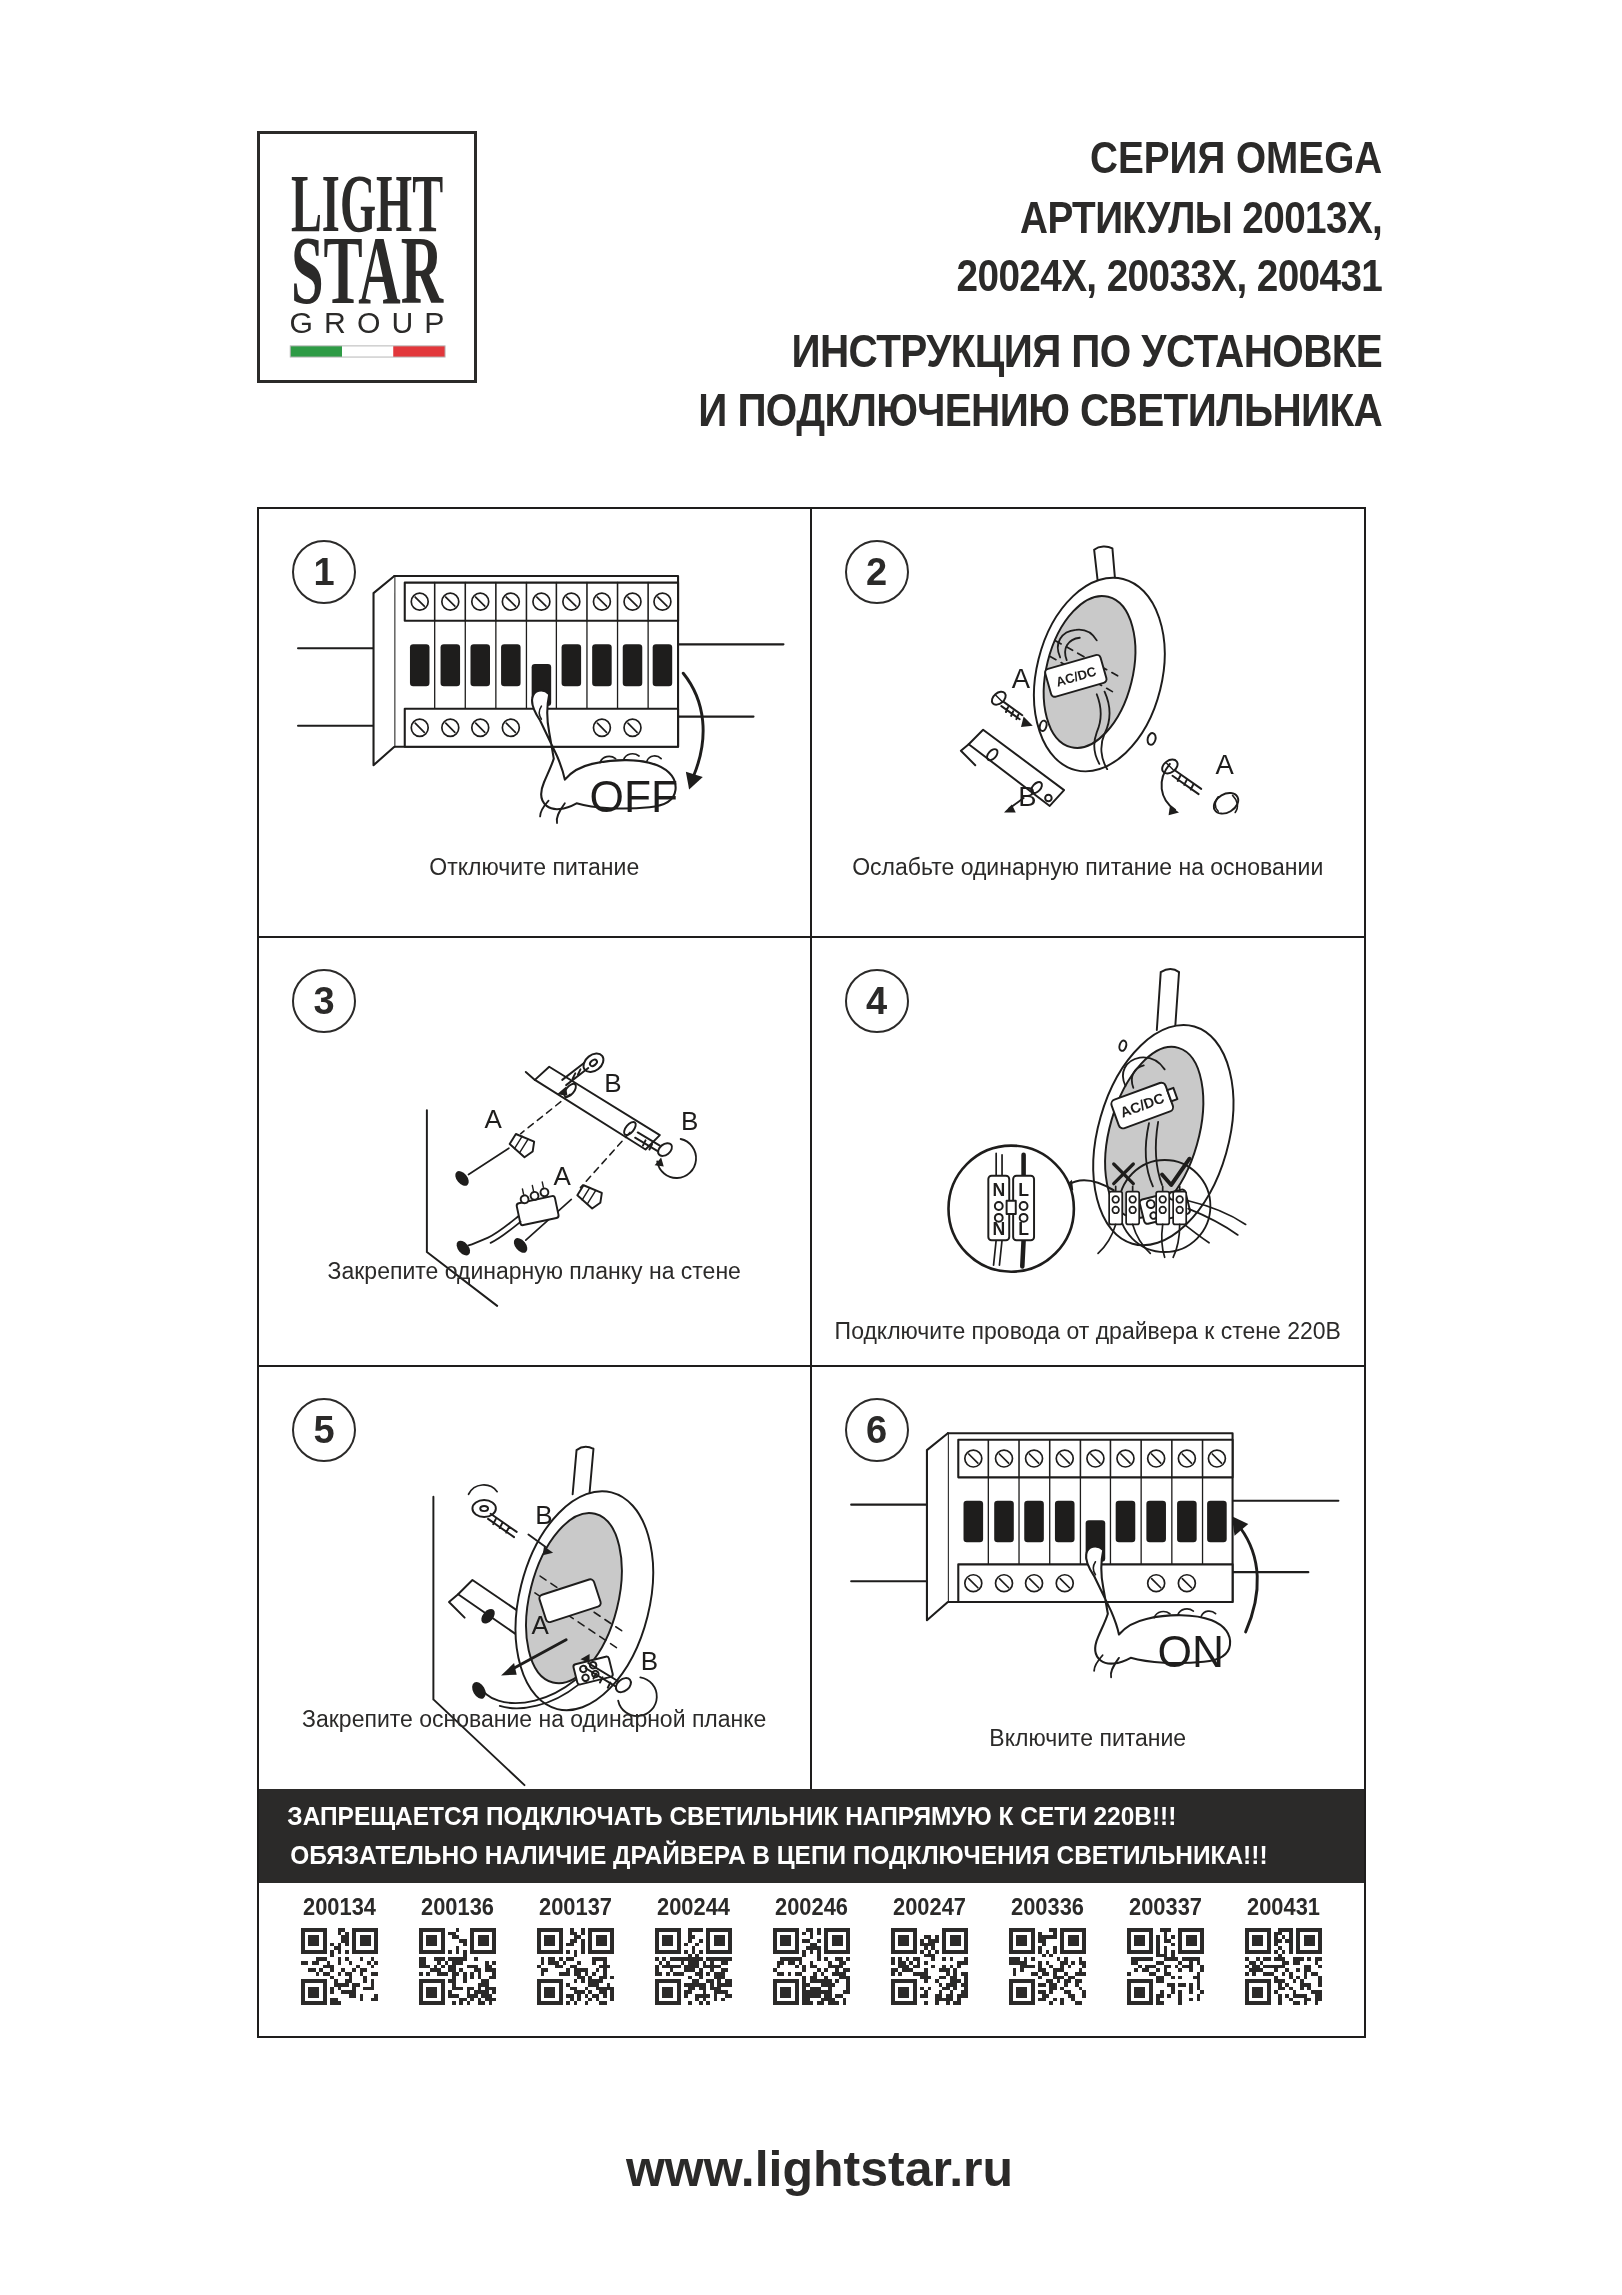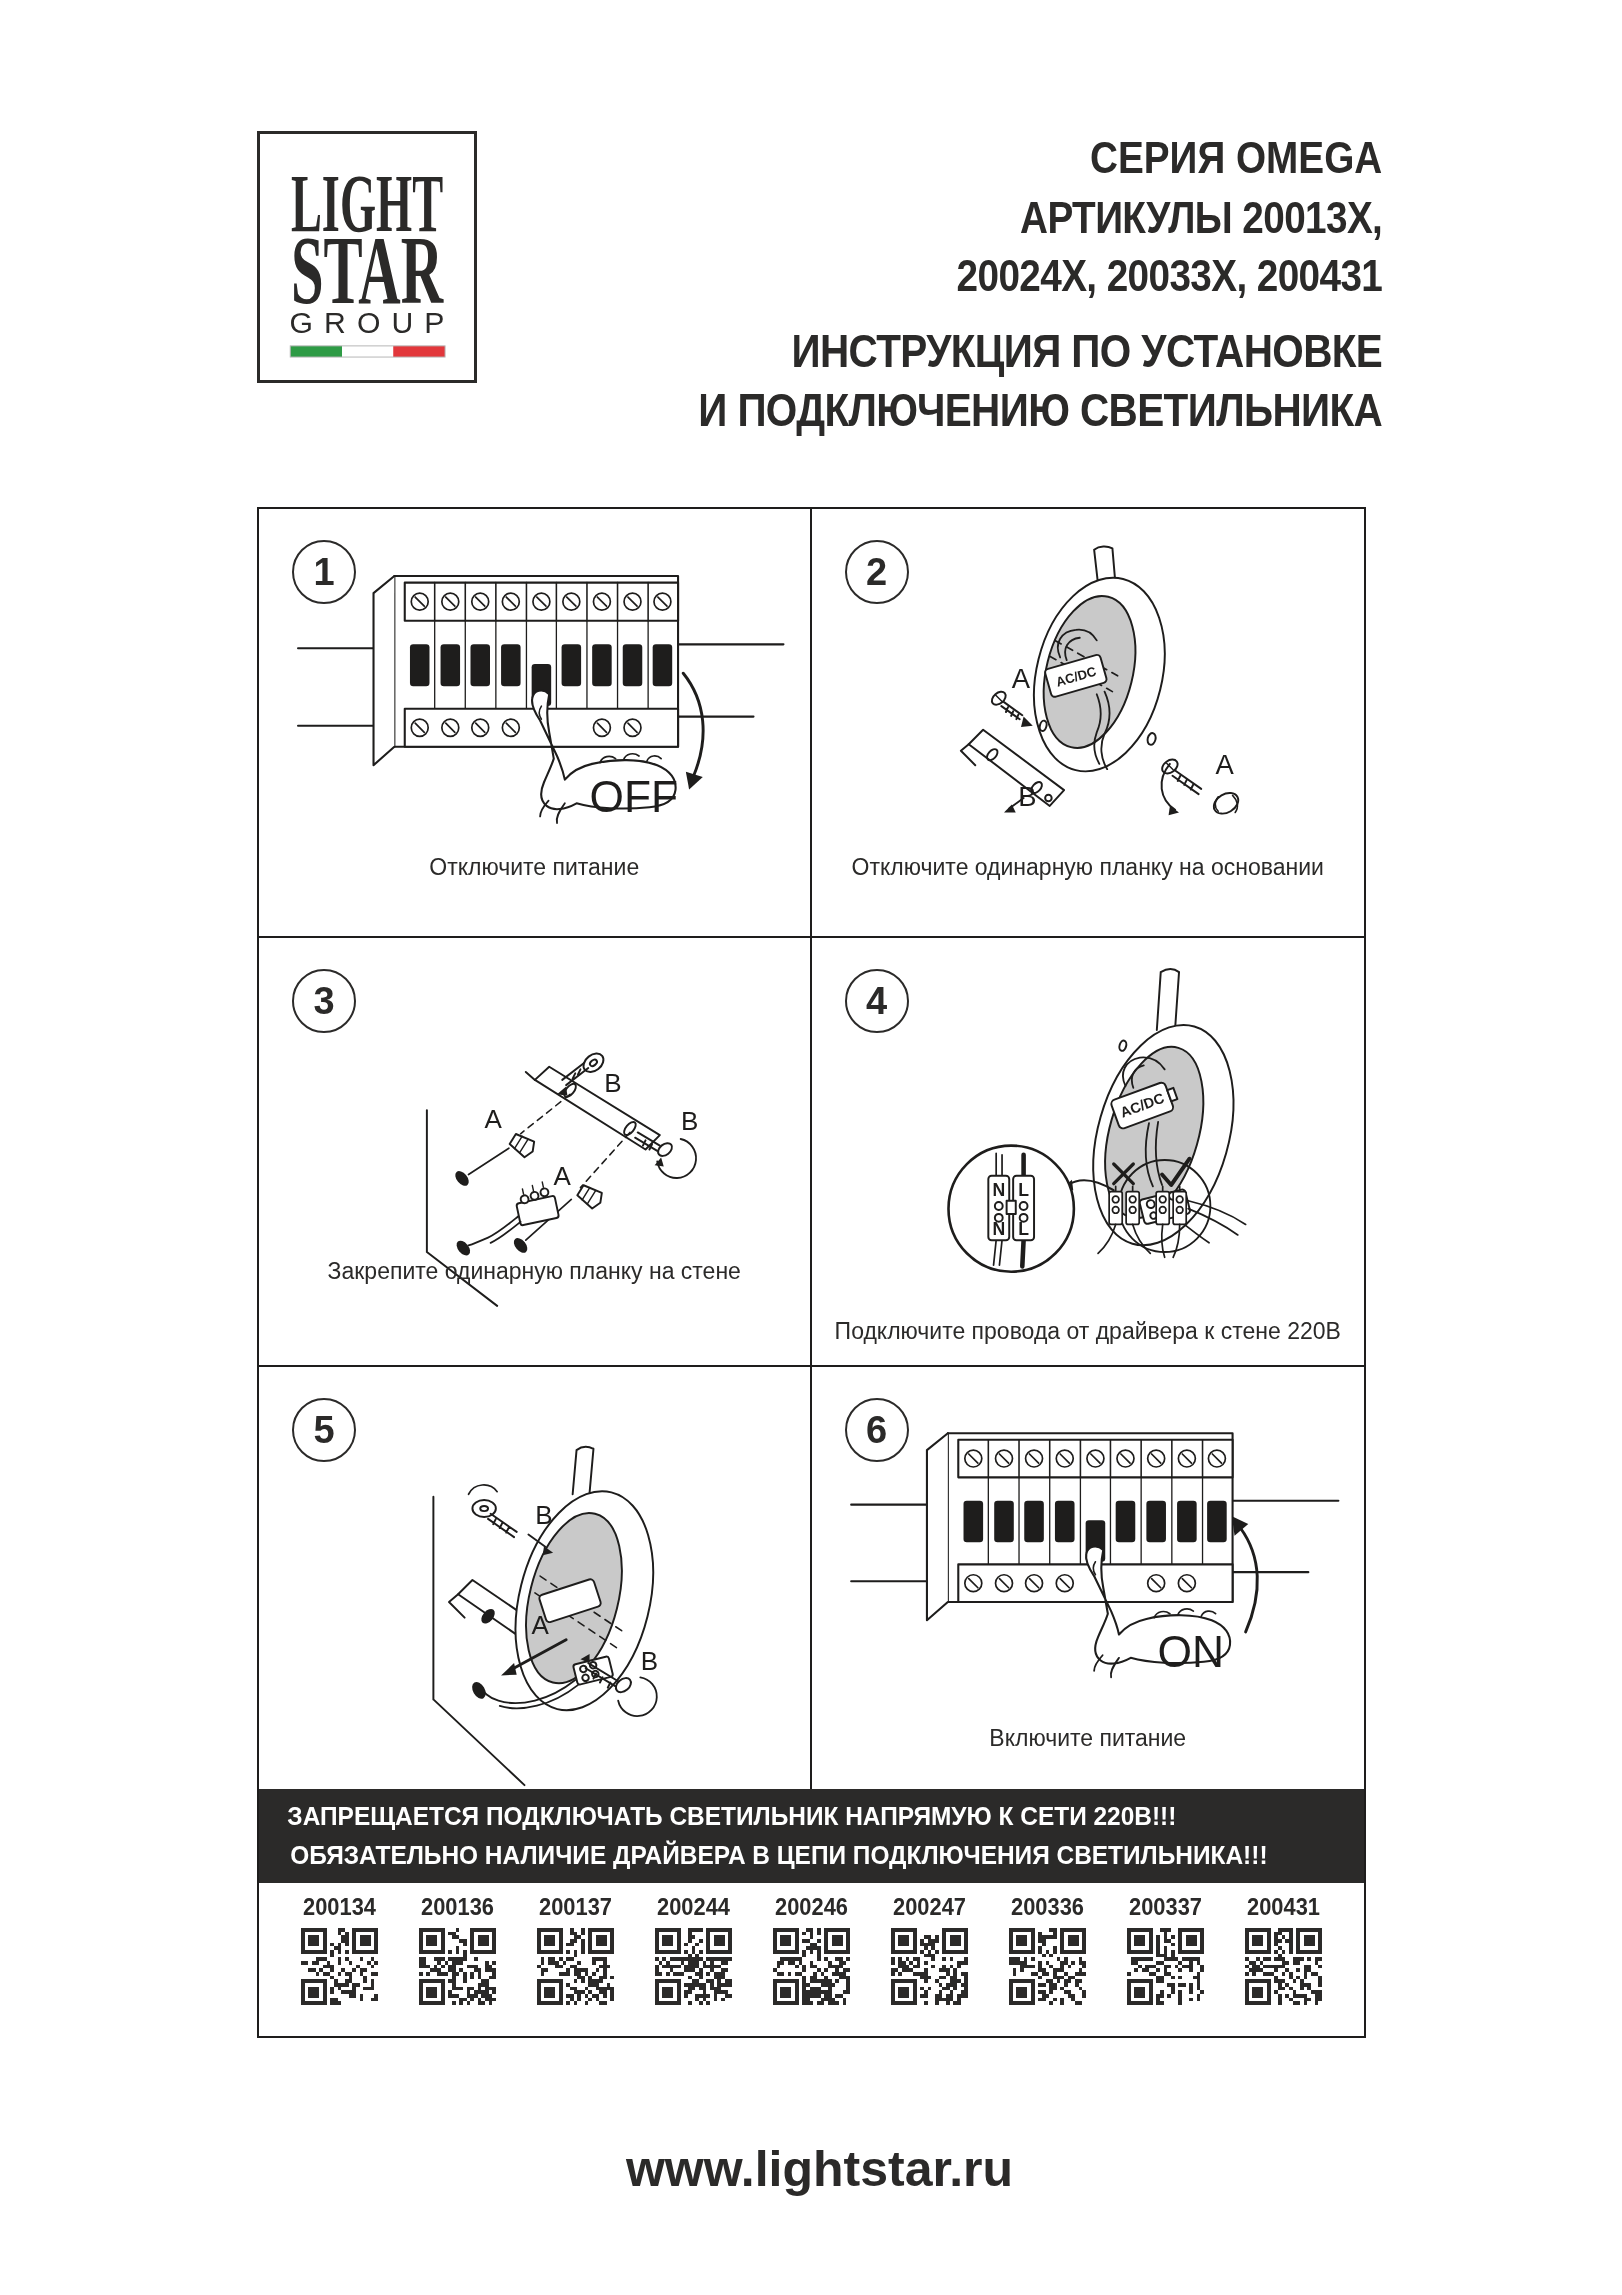--- a/index.html
+++ b/index.html
@@ -202,21 +202,21 @@
             <polygon points="562,462 548,452 546,466" fill="#1e1d1c" stroke="none"></polygon>
           </g>
           <path d="M324,440 L302,456" stroke-width="3"></path>
           <polygon points="294,462 306,450 312,462" fill="#1e1d1c" stroke="none"></polygon>
         </g>
         <text x="404" y="262" font-size="20" font-weight="bold" text-anchor="middle" transform="rotate(-16 404 254)">AC/DC</text>
         <text x="320" y="272" font-size="42" text-anchor="middle">A</text>
         <text x="632" y="404" font-size="42" text-anchor="middle">A</text>
         <text x="330" y="452" font-size="42" text-anchor="middle">B</text>
       </svg>
-      <div class="caption" style="top:345px">Отключите одинарную планку на основании</div>
+      <div class="caption" style="top:345px">Ослабьте одинарную питание на основании</div>
     </div>
 
     <div class="cell colL rowB">
       <div class="step-circle">
           <span>3</span>
         </div>
       <svg class="illu" viewBox="0 0 846 650" preserveAspectRatio="none">
         <g fill="none" stroke="#1e1d1c" stroke-width="3" stroke-linecap="round" stroke-linejoin="round">
           <path d="M258,262 V478 M258,478 L366,560"></path>
           <g>
@@ -392,20 +392,21 @@
             <polygon points="494,450 508,442 508,456" fill="#1e1d1c" stroke="none"></polygon>
           </g>
           <path d="M472,420 L388,466" stroke-width="4.5"></path>
           <polygon points="372,475 392,456 396,474" fill="#1e1d1c" stroke="none"></polygon>
         </g>
         <text x="478" y="368" font-size="20" font-weight="bold" text-anchor="middle" transform="rotate(-18 478 360)"></text>
         <text x="438" y="242" font-size="40" text-anchor="middle">B</text>
         <text x="600" y="466" font-size="40" text-anchor="middle">B</text>
         <text x="432" y="412" font-size="40" text-anchor="middle">A</text>
       </svg>
+      <div class="caption" style="top:339px">Закрепите основание на одинарной планке</div>
     </div>
 
     <div class="cell rowB">
       <div class="step-circle">
           <span>6</span>
         </div>
       <svg class="illu" viewBox="0 0 846 650" preserveAspectRatio="none">
         <g fill="none" stroke="#1e1d1c" stroke-width="3.2" stroke-linecap="round" stroke-linejoin="round">
           <path d="M60,212 H176"></path>
             <path d="M60,330 H176"></path>

